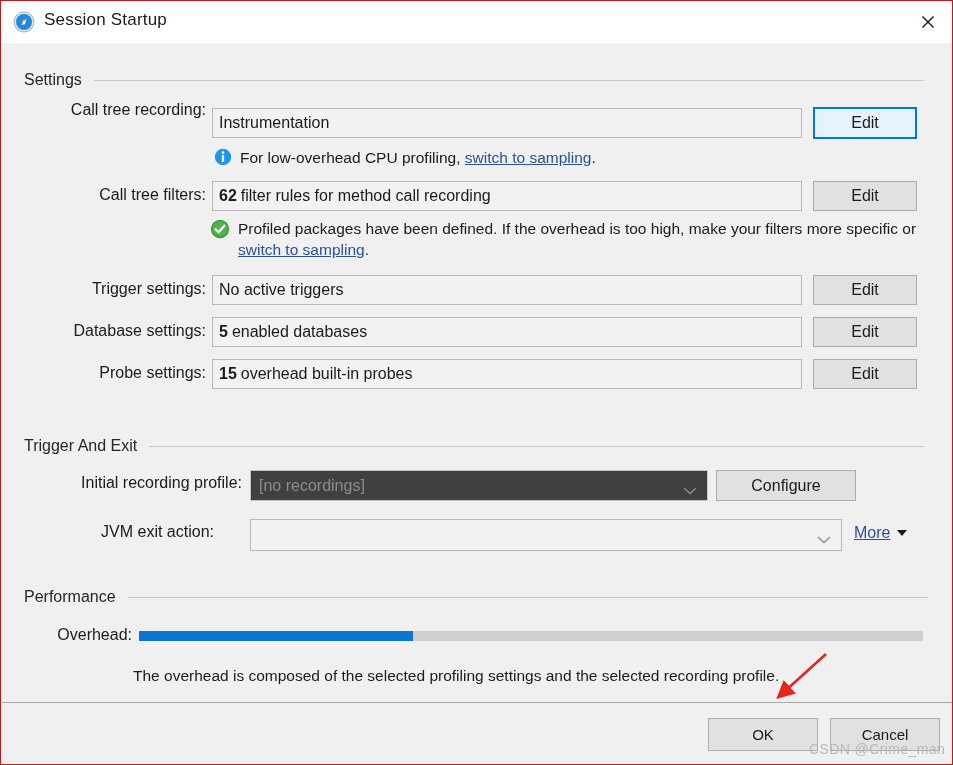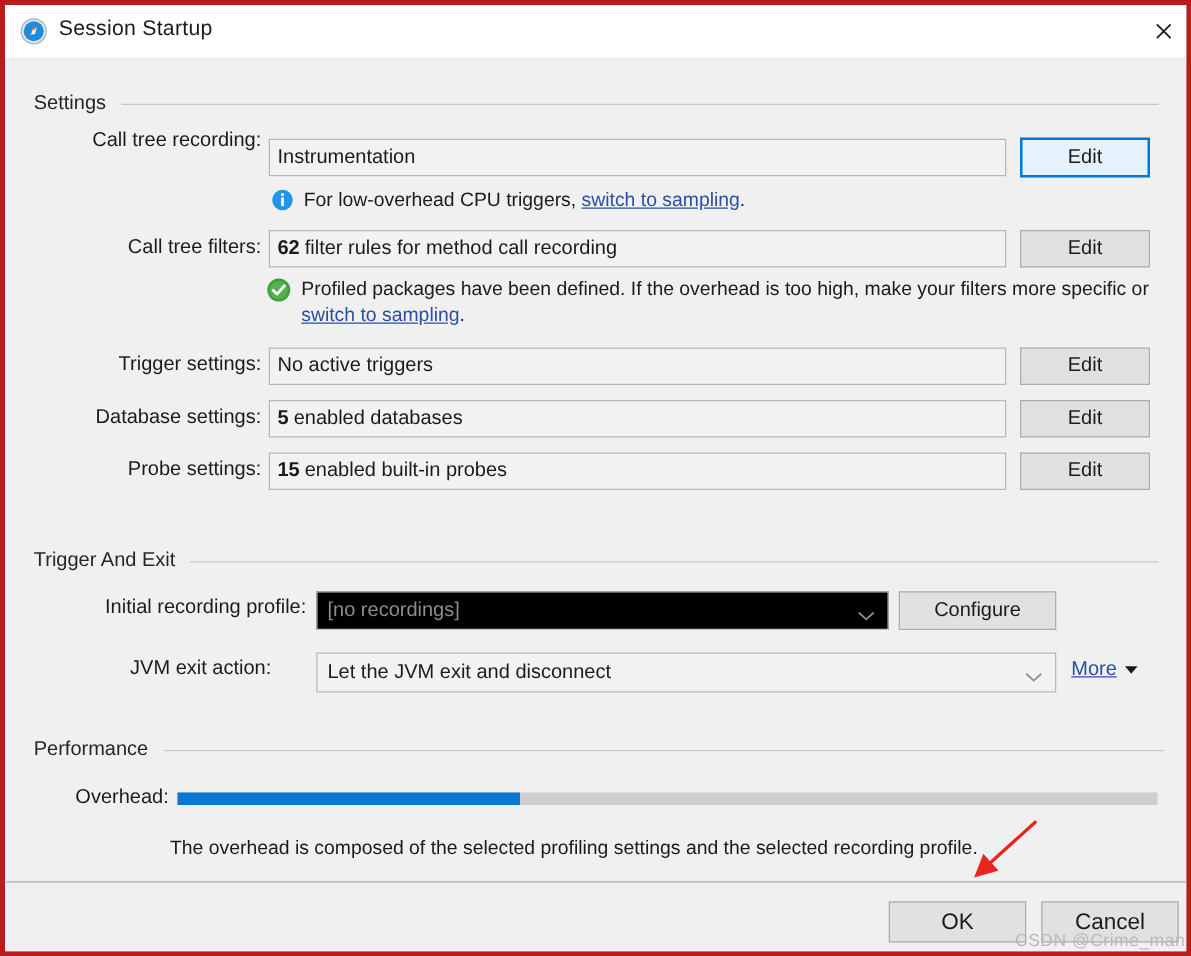--- a/index.html
+++ b/index.html
@@ -11,21 +11,21 @@
     font-family: "Liberation Sans", sans-serif;
     -webkit-font-smoothing: antialiased;
   }
 
   .window {
     position: relative;
     width: 953px;
     height: 765px;
     box-sizing: border-box;
     background: #f0f0f0;
-    border: 4px solid #b91c1c;
+    border: 1px solid #b91c1c;
     overflow: hidden;
   }
 
   
   .titlebar {
     position: absolute;
     left: 0; top: 0;
     width: 953px;
     height: 42px;
     background: #ffffff;
@@ -151,21 +151,21 @@
     border: 1px solid #b8b8b8;
     background: #f2f2f2;
     font-size: 16px;
     color: #1b1b1b;
     display: flex;
     align-items: center;
     padding-left: 8px;
     white-space: nowrap;
   }
   .combo.disabled {
-    background: #000000;
+    background: #404040;
     color: #8c8c8c;
     border-color: #c4c4c4;
     text-align: center;
   }
   .combo .chev {
     position: absolute;
     right: 10px;
     top: 50%;
     transform: translateY(-50%);
     width: 14px; height: 9px;
@@ -211,21 +211,21 @@
     background: #f0f0f0;
     border-top: 1px solid #a8a8a8;
   }
   .dlg-btn {
     position: absolute;
     box-sizing: border-box;
     width: 110px;
     height: 33px;
     background: #e1e1e1;
     border: 1px solid #adadad;
-    font-size: 18px;
+    font-size: 15px;
     color: #1b1b1b;
     display: flex;
     align-items: center;
     justify-content: center;
     cursor: default;
     user-select: none;
   }
 
   
   .arrow-anno {
@@ -285,21 +285,21 @@
     </div>
 
     <span class="info-icon" style="left:212px; top:105px;">
       <svg width="18" height="18" viewBox="0 0 18 18">
         <circle cx="9" cy="9" r="8.2" fill="#2196e8"></circle>
         <circle cx="9" cy="4.6" r="1.3" fill="#ffffff"></circle>
         <rect x="7.9" y="7" width="2.2" height="7" rx="0.6" fill="#ffffff"></rect>
       </svg>
     </span>
     <div class="hint" style="left:238px; top:104px;">
-      <span>For low-overhead CPU triggers, </span><span class="link">switch to sampling</span><span>.</span>
+      <span>For low-overhead CPU profiling, </span><span class="link">switch to sampling</span><span>.</span>
     </div>
 
     <div class="row-label" style="left:32px; top:143px; width:172px;">Call tree filters:</div>
     <div class="textfield" style="left:210px; top:138px; width:590px; height:30px;">
       <span class="bold">62</span>
       <span>filter rules for method call recording</span>
     </div>
     <div class="btn" style="left:811px; top:138px; width:104px; height:30px;">
       <span>Edit</span>
     </div>
@@ -328,47 +328,46 @@
       <span class="bold">5</span>
       <span>enabled databases</span>
     </div>
     <div class="btn" style="left:811px; top:274px; width:104px; height:30px;">
       <span>Edit</span>
     </div>
 
     <div class="row-label" style="left:32px; top:321px; width:172px;">Probe settings:</div>
     <div class="textfield" style="left:210px; top:316px; width:590px; height:30px;">
       <span class="bold">15</span>
-      <span>enabled built-in probes</span>
+      <span>overhead built-in probes</span>
     </div>
     <div class="btn" style="left:811px; top:316px; width:104px; height:30px;">
       <span>Edit</span>
     </div>
 
     <div class="section-head" style="top:394px;">
       <span class="label">Trigger And Exit</span>
       <span class="rule" style="width:775px;"></span>
     </div>
 
     <div class="row-label" style="left:32px; top:431px; width:208px;">Initial recording profile:</div>
     <div class="combo disabled" style="left:248px; top:427px; width:458px; height:31px;">
       <span>[no recordings]</span>
       <span class="chev">
         <svg width="14" height="9" viewBox="0 0 14 9">
           <path d="M1 1.5 L7 7 L13 1.5" fill="none" stroke="#8e8e8e" stroke-width="1.4"></path>
         </svg>
       </span>
     </div>
-    <div class="btn" style="left:714px; top:427px; width:126px; height:31px;">
+    <div class="btn" style="left:714px; top:427px; width:140px; height:31px;">
       <span>Configure</span>
     </div>
 
     <div class="row-label" style="left:32px; top:480px; width:180px;">JVM exit action:</div>
     <div class="combo" style="left:248px; top:476px; width:592px; height:32px;">
-      <span>Let the JVM exit and disconnect</span>
       <span class="chev">
         <svg width="14" height="9" viewBox="0 0 14 9">
           <path d="M1 1.5 L7 7 L13 1.5" fill="none" stroke="#8e8e8e" stroke-width="1.4"></path>
         </svg>
       </span>
     </div>
     <div class="more-link" style="left:852px; top:481px;">
       <span class="txt">More</span>
       <span class="tri"></span>
     </div>

